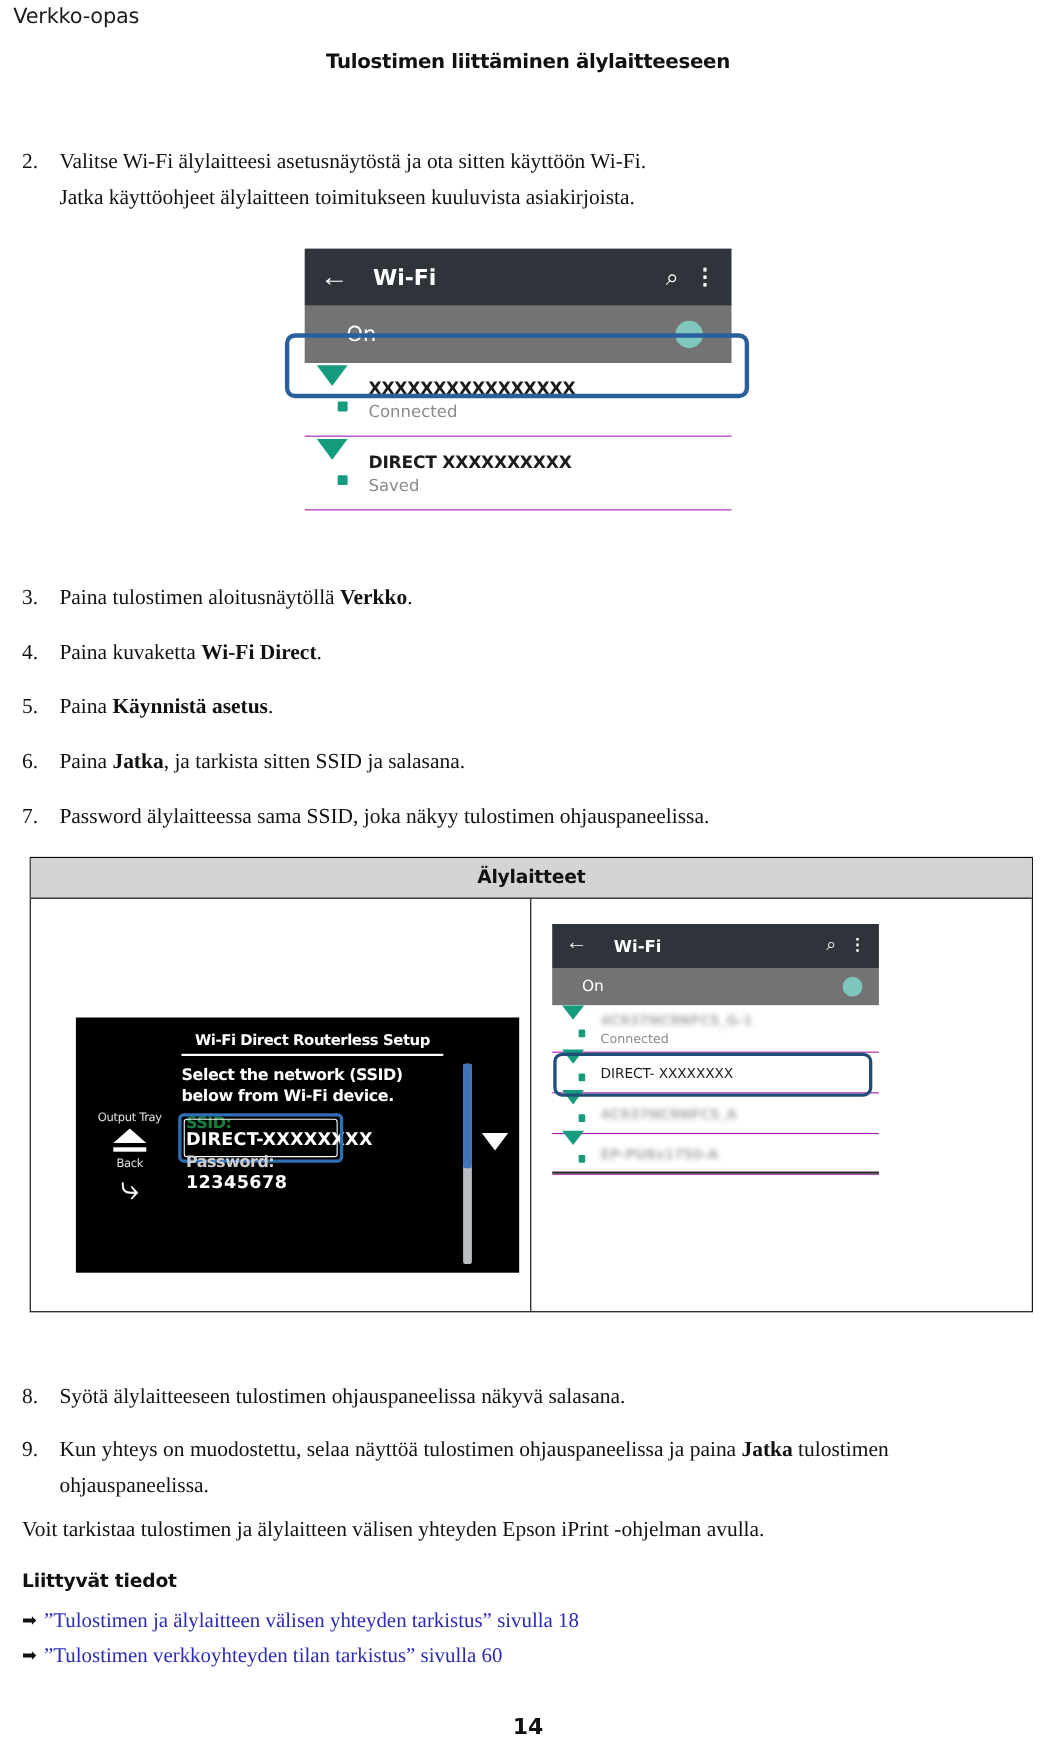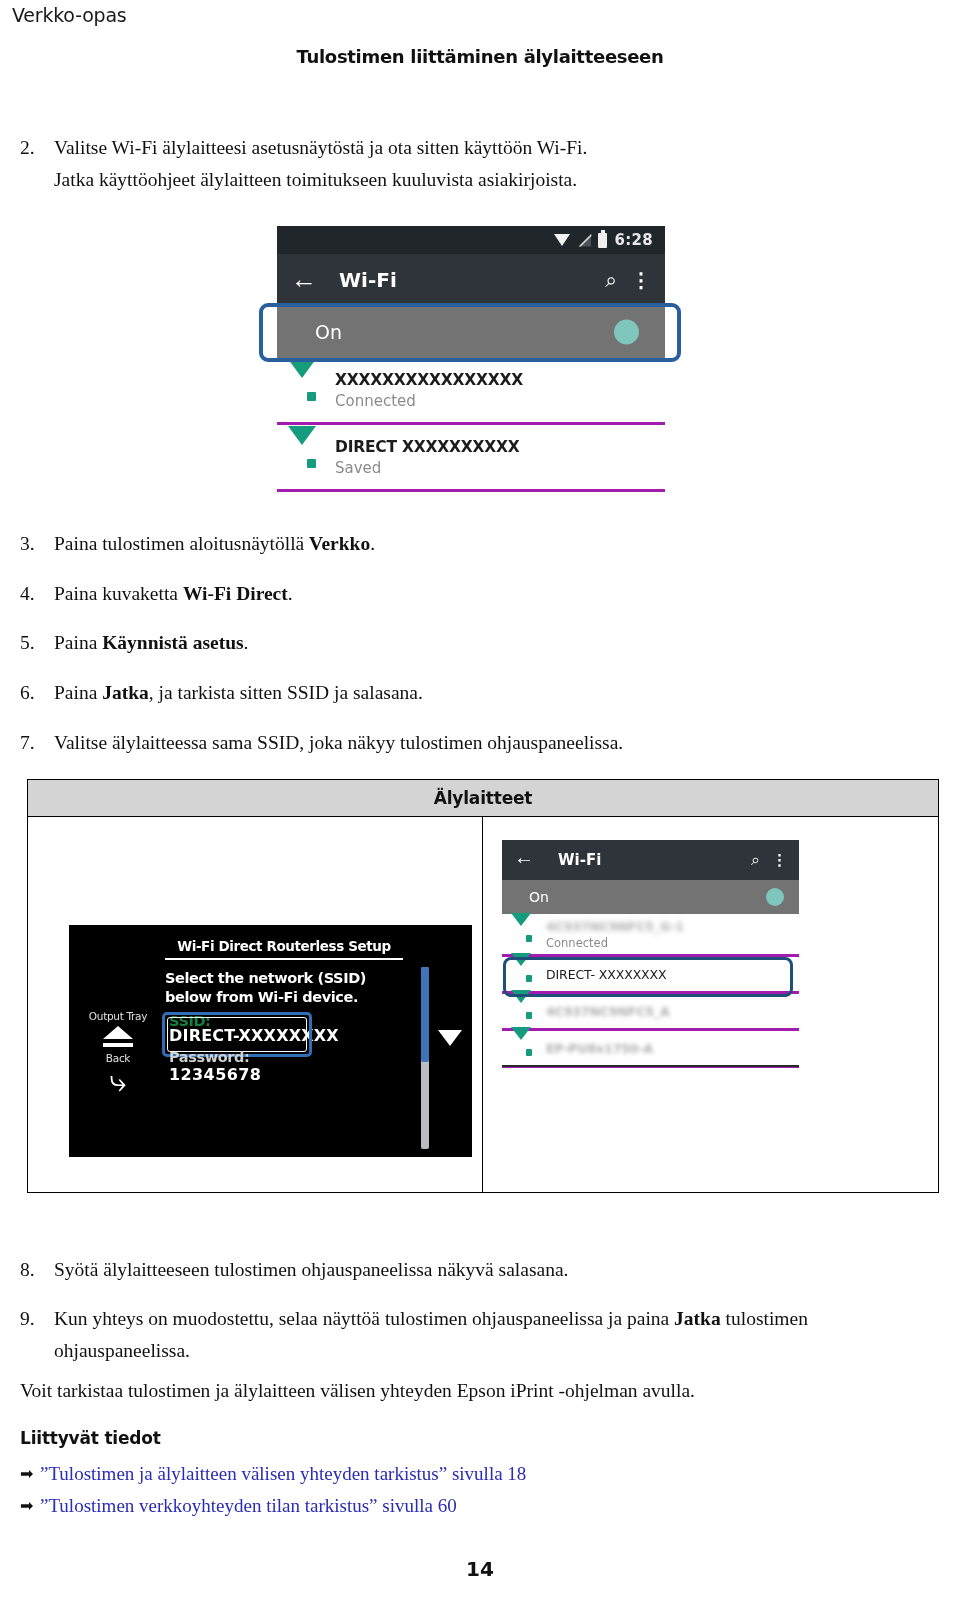--- a/index.html
+++ b/index.html
@@ -245,21 +245,21 @@
     right: 0; top: 50%;
     transform: translateY(-50%);
     border-radius: 50%;
     background: #7fc6bd;
   }
 
   .mock-list { background: #ffffff; }
   .mock-row {
     display: flex;
     align-items: center;
-    border-bottom: 3px solid #a21caf;
+    border-bottom: 1px solid #a21caf;
   }
   .mock-row .wifi-ico {
     position: relative;
     flex: 0 0 auto;
   }
   .wifi-ico .fan {
     width: 0; height: 0;
     border-left: solid transparent;
     border-right: solid transparent;
     border-top: solid #159b7e;
@@ -552,26 +552,20 @@
   <div class="step step-2">
     <span class="num">2.</span>
     <span class="body">
       <span>Valitse Wi-Fi älylaitteesi asetusnäytöstä ja ota sitten käyttöön Wi-Fi.</span><br>
       <span>Jatka käyttöohjeet älylaitteen toimitukseen kuuluvista asiakirjoista.</span>
     </span>
   </div>
 
   <div class="android-mock" id="mock1">
 
-    <div class="mock-statusbar">
-      <span class="ico-wifi-white"></span>
-      <span class="ico-signal-off"></span>
-      <span class="ico-battery"></span>
-      <span class="sb-time">6:28</span>
-    </div>
 
     <div class="mock-appbar">
       <span class="ab-back glyph-back">←</span>
       <span class="ab-title">Wi-Fi</span>
       <span class="ab-icons">
         <span class="glyph-search">⌕</span>
         <span class="glyph-dots">⋮</span>
       </span>
     </div>
 
@@ -621,21 +615,21 @@
     <span class="body"><span>Paina </span><b>Käynnistä asetus</b><span>.</span></span>
   </div>
 
   <div class="step step-6">
     <span class="num">6.</span>
     <span class="body"><span>Paina </span><b>Jatka</b><span>, ja tarkista sitten SSID ja salasana.</span></span>
   </div>
 
   <div class="step step-7">
     <span class="num">7.</span>
-    <span class="body"><span>Valitse älylaitteessa sama SSID, joka näkyy tulostimen ohjauspaneelissa.</span></span>
+    <span class="body"><span>Password älylaitteessa sama SSID, joka näkyy tulostimen ohjauspaneelissa.</span></span>
   </div>
 
   <div class="cmp-table">
 
     <div class="cmp-thead">
       <div class="cmp-th">Älylaitteet</div>
     </div>
 
     <div class="cmp-tbody">
 

